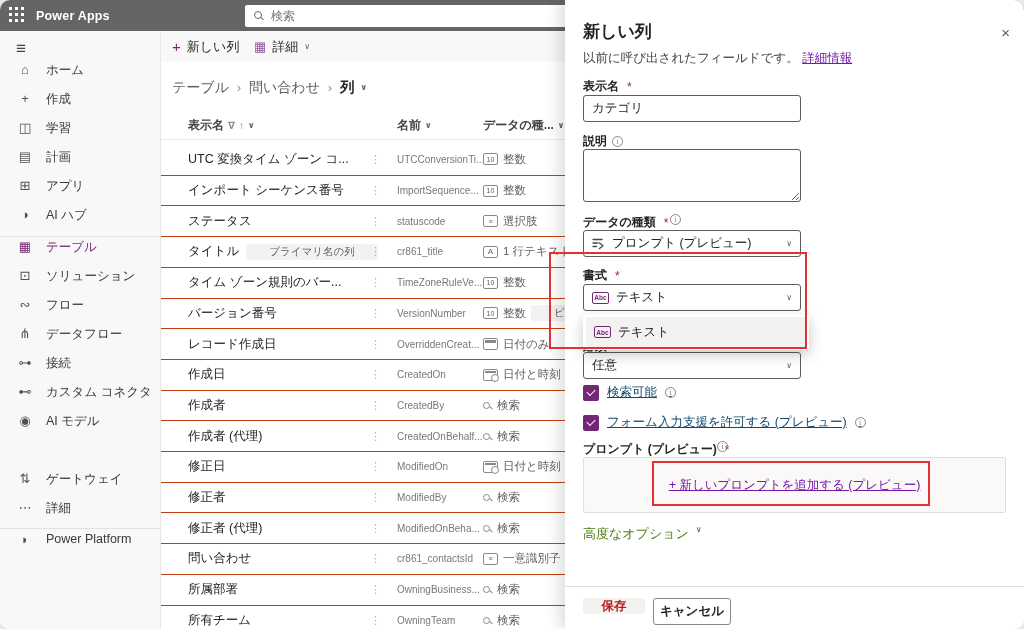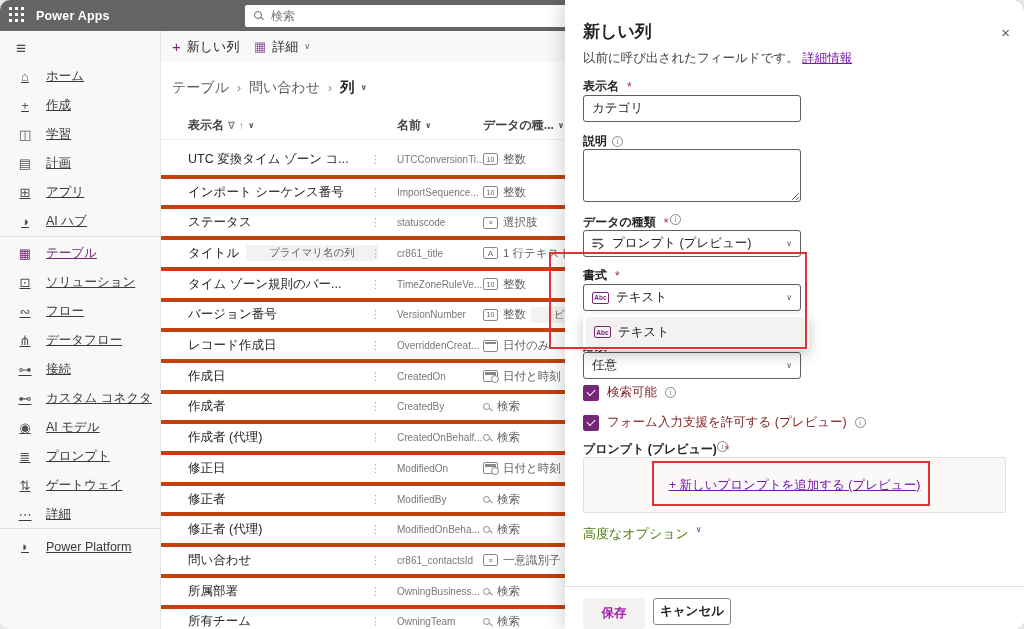--- a/index.html
+++ b/index.html
@@ -16,21 +16,21 @@
   .search-box { position:absolute; left:245px; top:5px; width:322px; height:22px; background:#fff; border-radius:2px;
                 display:flex; align-items:center; padding-left:26px; }
   .search-box input { border:none; outline:none; font-size:12px; color:#444; width:250px; font-family:inherit; background:transparent; }
   .mag { position:absolute; left:9px; top:6px; width:8px; height:8px; border:1.4px solid #5e6f7a; border-radius:50%; display:inline-block; }
   .mag::after { content:""; position:absolute; width:4px; height:1.4px; background:#5e6f7a; transform:rotate(45deg); right:-3.4px; bottom:-1px; }
 
   
   .sidebar { position:absolute; left:0; top:31px; width:161px; height:598px; background:#f8f8f8; border-right:1px solid #e6e6e6; z-index:1; }
   .hamburger { position:absolute; left:16px; top:8px; font-size:17px; color:#424242; cursor:pointer; }
   .hamburger::before { content:"≡"; }
-  .nav-item { position:absolute; left:0; width:194px; height:29px; display:flex; align-items:center; cursor:pointer; color:#3b3a39;text-decoration:underline; }
+  .nav-item { position:absolute; left:0; width:194px; height:29px; display:flex; cursor:pointer; color:#3b3a39; }
   .nav-item .nic { width:16px; margin-left:17px; margin-right:13px; font-size:13px; color:#54524f; text-align:center; flex:none; }
   .nav-item .nlabel { font-size:12.5px; white-space:nowrap; }
   .nav-item.active, .nav-item.active .nic { color:#742774; }
   .nav-div { position:absolute; left:0; width:161px; border-top:1px solid #e3e1df; }
   .ic-home::before{content:"⌂"} .ic-create::before{content:"+"} .ic-learn::before{content:"◫"}
   .ic-plan::before{content:"▤"} .ic-apps::before{content:"⊞"} .ic-aihub::before{content:"◑"}
   .ic-tables::before{content:"▦"} .ic-solutions::before{content:"⊡"} .ic-flows::before{content:"∾"}
   .ic-dataflows::before{content:"⋔"} .ic-connections::before{content:"⊶"} .ic-customconn::before{content:"⊷"}
   .ic-aimodels::before{content:"◉"} .ic-prompts::before{content:"≣"} .ic-gateways::before{content:"⇅"}
   .ic-more::before{content:"⋯"} .ic-pp::before{content:"◗"}
@@ -54,21 +54,21 @@
   .crumb-sep::before { content:"›"; }
   .crumb-current { color:#242424; font-weight:bold; font-size:14.5px; cursor:pointer; display:flex; align-items:center; gap:6px; }
 
   .grid-header { position:absolute; left:161px; top:110px; width:863px; height:30px; border-bottom:1px solid #ececec; z-index:0; }
   .gh-cell { position:absolute; top:0; height:30px; display:flex; align-items:center; gap:4px;
              font-size:12px; font-weight:bold; color:#424242; cursor:pointer; }
   .funnel { font-size:10px; color:#8a8886; } .funnel::before{content:"∇";}
   .sort-up { font-size:10px; color:#8a8886; } .sort-up::before{content:"↑";}
 
   .rows { position:absolute; left:161px; top:0; width:863px; height:629px; z-index:0; }
-  .row { position:absolute; left:0; width:620px; height:30.7px; border-top:4px solid #c2410c; cursor:pointer; }
+  .row { position:absolute; left:0; width:620px; height:30.7px; border-top:1px solid #c2410c; cursor:pointer; }
   .row:first-of-type { border-top:none; }
   .cell-display { position:absolute; left:27px; top:0; height:100%; display:flex; align-items:center; gap:7px;
                   font-size:12.5px; color:#242424; white-space:nowrap; }
   .kebab { position:absolute; left:209px; top:0; height:100%; display:flex; align-items:center;
            font-size:11px; color:#b3aeaa; cursor:pointer; }
   .kebab::before{content:"⋮";}
   .cell-name { position:absolute; left:236px; top:0; height:100%; display:flex; align-items:center;
                font-size:10px; color:#7a7874; white-space:nowrap; }
   .cell-type { position:absolute; left:322px; top:0; height:100%; display:flex; align-items:center; gap:5px;
                font-size:11.5px; color:#605e5c; white-space:nowrap; }
@@ -109,34 +109,34 @@
   .pselect .chev { margin-left:auto; }
   .abc { display:inline-flex; align-items:center; justify-content:center; min-width:17px; height:12px;
          border:1px solid #742774; border-radius:2px; color:#742774; font-size:6.5px; font-weight:bold; flex:none; }
   .abc::before{content:"Abc";}
 
   .flyout { position:absolute; left:18px; width:226px; background:#fff; border-radius:4px; padding:3px;
             box-shadow:0 5px 14px rgba(0,0,0,.22); z-index:3; }
   .flyout-opt { height:30px; background:#f3f2f1; border-radius:3px; display:flex; align-items:center; gap:7px;
                 padding:0 8px; font-size:12.5px; color:#242424; cursor:pointer; }
 
-  .chkrow { position:absolute; left:18px; display:flex; align-items:center; gap:8px; font-size:12.5px; color:#7f1d1d; cursor:pointer; }
+  .chkrow { position:absolute; left:18px; display:flex; align-items:center; gap:8px; font-size:12.5px; color:#0c4a6e; cursor:pointer;text-decoration:underline; }
   .chk { width:16px; height:16px; background:#742774; border-radius:2px; position:relative; flex:none; }
   .chk::after { content:""; position:absolute; left:4px; top:4px; width:7px; height:4px;
                 border-left:1.6px solid #fff; border-bottom:1.6px solid #fff; transform:rotate(-45deg); }
 
   .prompt-area { position:absolute; left:18px; top:457px; width:423px; height:56px; border:1px solid #e1dfdd;
                  background:#faf9f8; border-radius:2px; display:flex; align-items:center; justify-content:center; }
   .prompt-link { font-size:12.5px; color:#7719aa; text-decoration:underline; cursor:pointer; }
 
   .adv-link { position:absolute; left:18px; top:525px; font-size:13px; color:#4d7c0f; display:flex; align-items:flex-start; gap:7px; cursor:pointer; }
   .adv-link .chev { color:#7719aa; }
 
   .panel-footer-div { position:absolute; left:0; top:586px; width:459px; border-top:1px solid #e1dfdd; }
-  .btn-save { position:absolute; left:18px; top:598px; width:62px; height:31px; background:#f3f2f1; color:#a21caf;
+  .btn-save { position:absolute; left:18px; top:598px; width:62px; height:16px; background:#f3f2f1; color:#b91c1c;
               border:none; border-radius:3px; font-size:12.5px; font-weight:bold; font-family:inherit; }
   .btn-cancel { position:absolute; left:88px; top:598px; width:78px; height:27px; background:#fff; color:#242424;
                 border:1px solid #8a8886; border-radius:3px; font-size:12.5px; font-weight:bold; font-family:inherit; cursor:pointer; }
 
   
   .prompt-ic { flex:none; display:inline-flex; }
 
   
   .redbox { position:absolute; border:2px solid #e43030; z-index:5; pointer-events:none; }
   .rb1 { left:549px; top:252px; width:258px; height:97px; }
@@ -213,24 +213,20 @@
         <span class="nic ic-connections"></span>
         <span class="nlabel">接続</span>
       </div>
     <div class="nav-item" style="top:353px">
         <span class="nic ic-customconn"></span>
         <span class="nlabel">カスタム コネクタ</span>
       </div>
     <div class="nav-item" style="top:382px">
         <span class="nic ic-aimodels"></span>
         <span class="nlabel">AI モデル</span>
-      </div>
-    <div class="nav-item" style="top:411px">
-        <span class="nic ic-prompts"></span>
-        <span class="nlabel">プロンプト</span>
       </div>
     <div class="nav-item" style="top:440px">
         <span class="nic ic-gateways"></span>
         <span class="nlabel">ゲートウェイ</span>
       </div>
     <div class="nav-item" style="top:469px">
         <span class="nic ic-more"></span>
         <span class="nlabel">詳細</span>
       </div>
     <div class="nav-div" style="top:497px"></div>

